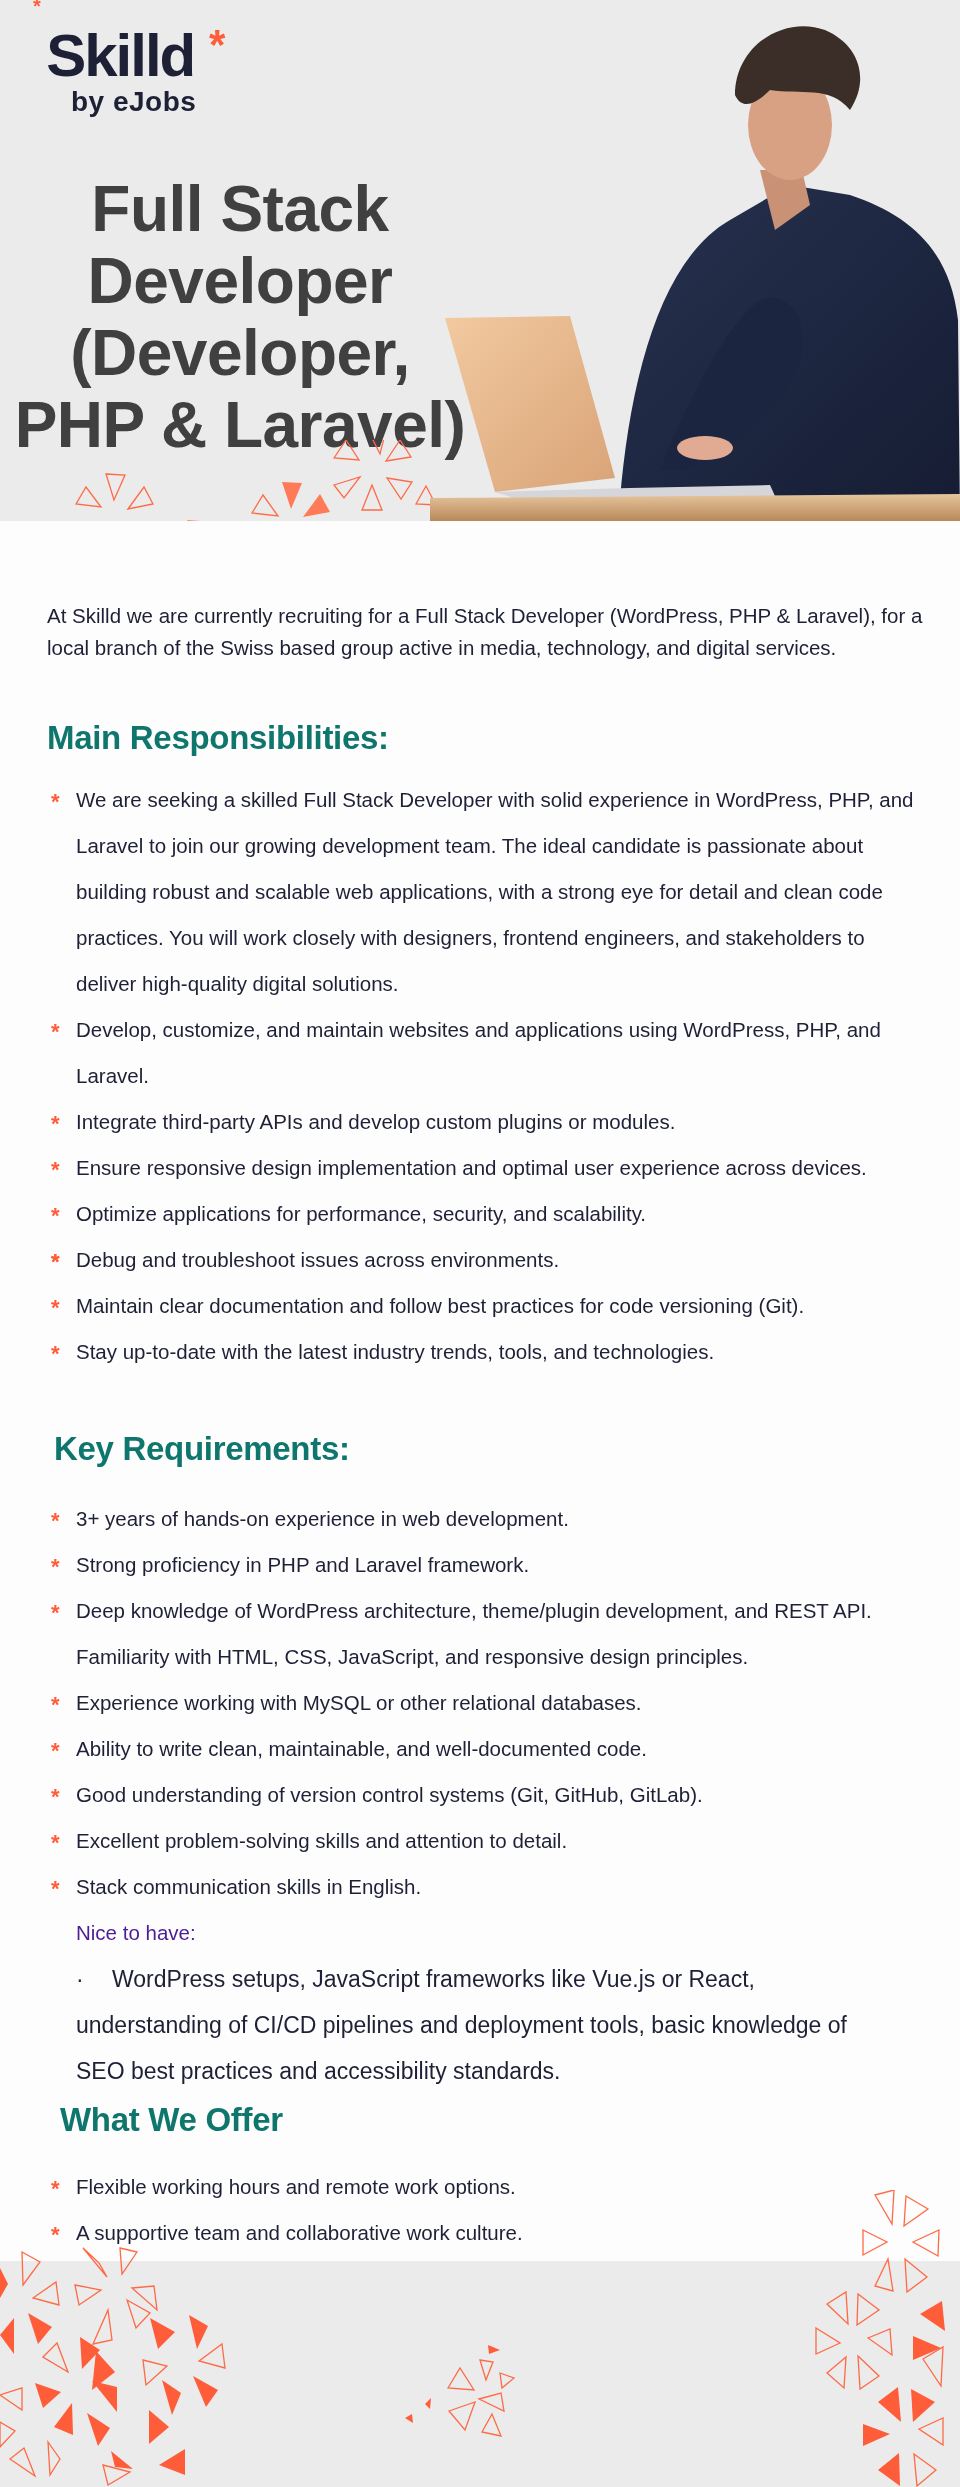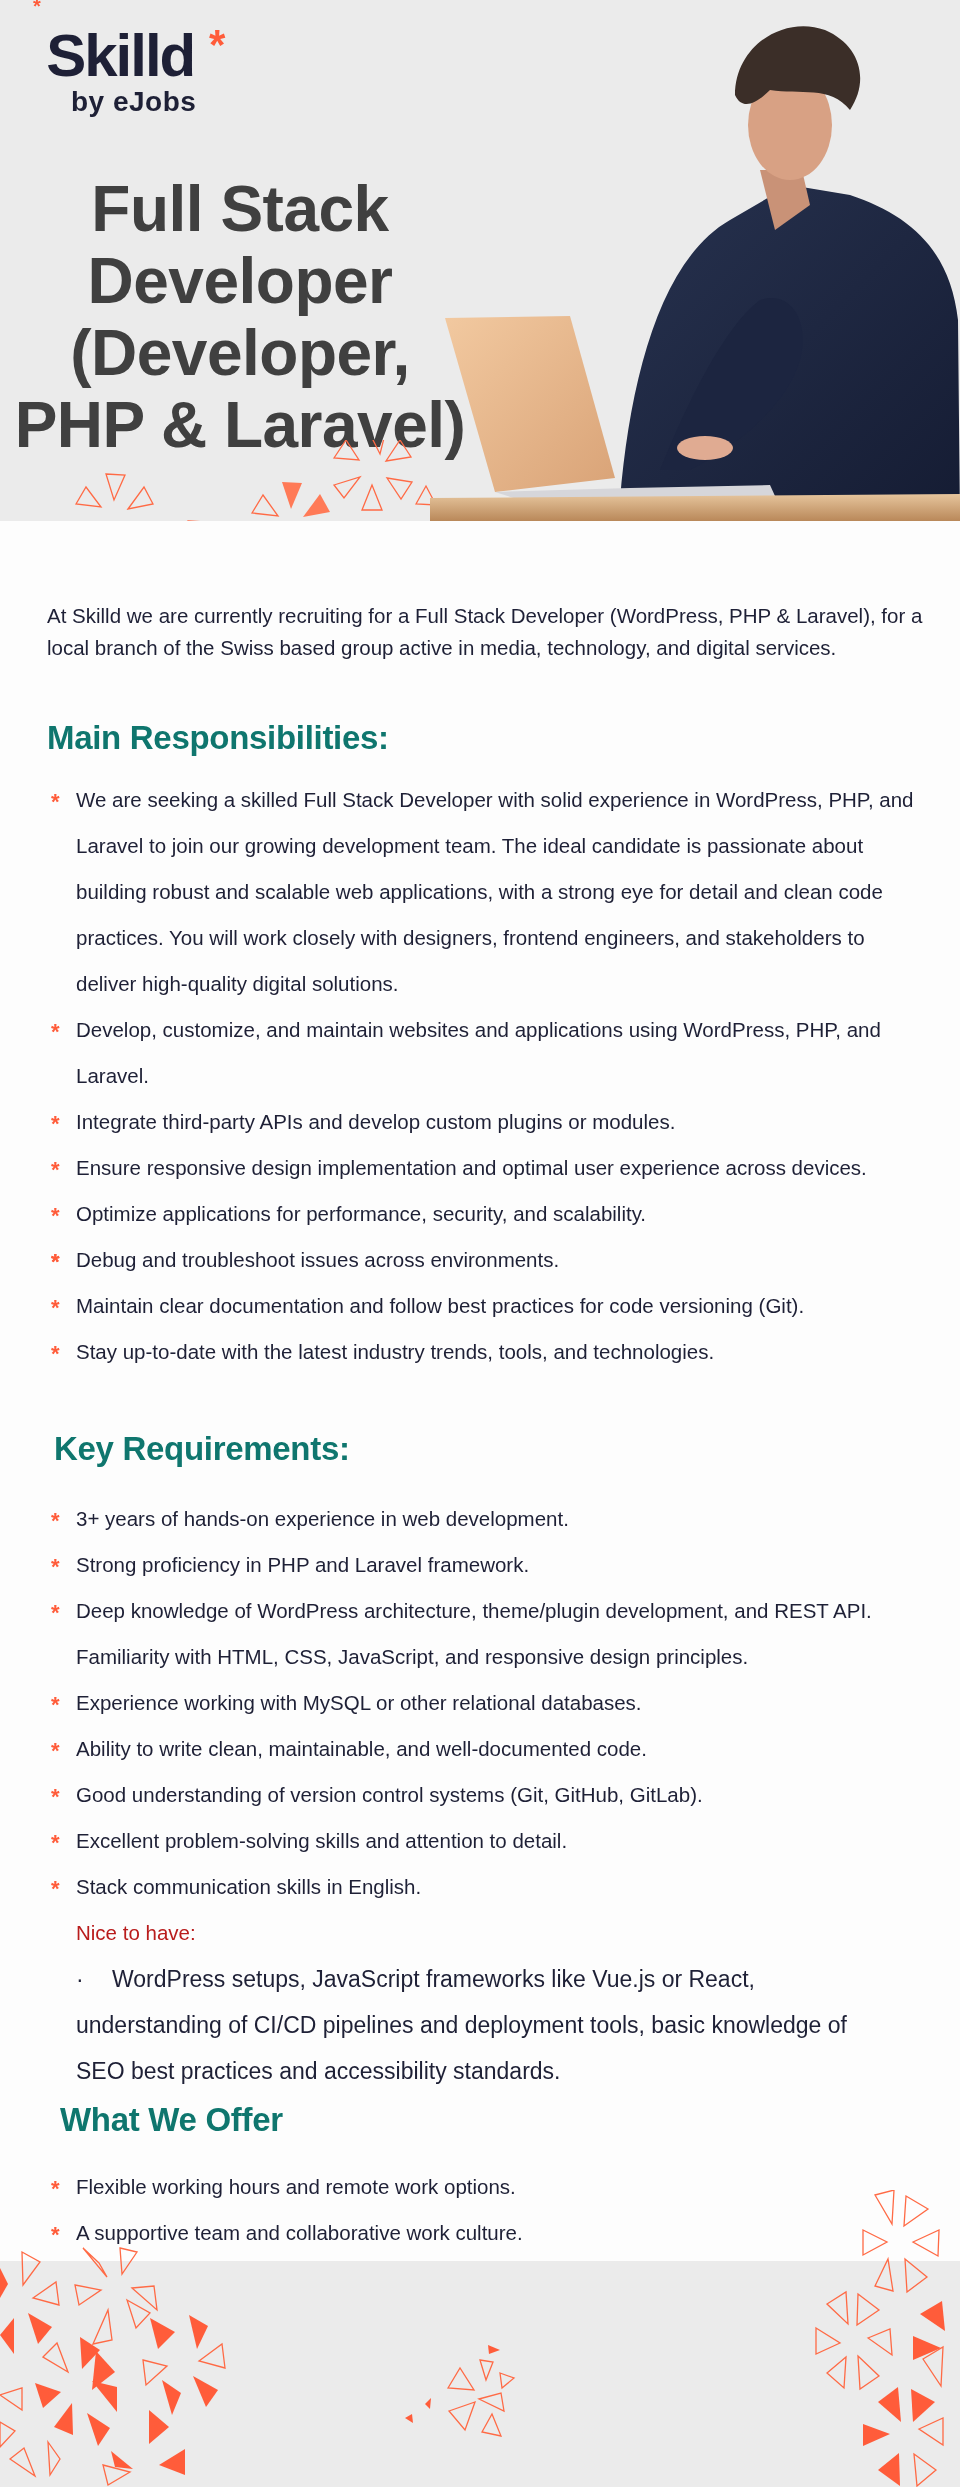--- a/index.html
+++ b/index.html
@@ -64,21 +64,21 @@
     .list li {
       position: relative; padding-left: 28px;
       font-size: 20.5px; line-height: 46px; color: #1e2036;
     }
     .list li .bullet {
       position: absolute; left: 3px; top: 2px;
       color: #ff5c3a; font-weight: 700; font-size: 22px;
     }
     .list li.cont { padding-left: 28px; }
     .nice-label {
-      position: absolute; left: 76px; font-size: 20.5px; line-height: 46px; color: #b91c1c;
+      position: absolute; left: 76px; font-size: 20.5px; line-height: 46px; color: #4c1d95;
     }
     .nice-text {
       position: absolute; left: 76px; width: 820px; font-size: 23px; line-height: 46px; color: #1e2036;
     }
     .nice-text .dot { display: inline-block; width: 36px; }
 
     
     .footer {
       position: absolute; left: 0; top: 2261px; width: 960px; height: 226px;
       background: #ebebeb;

